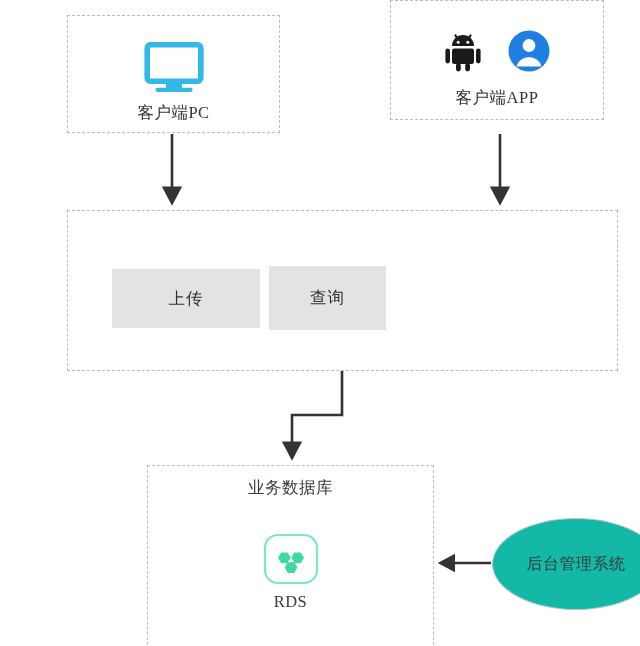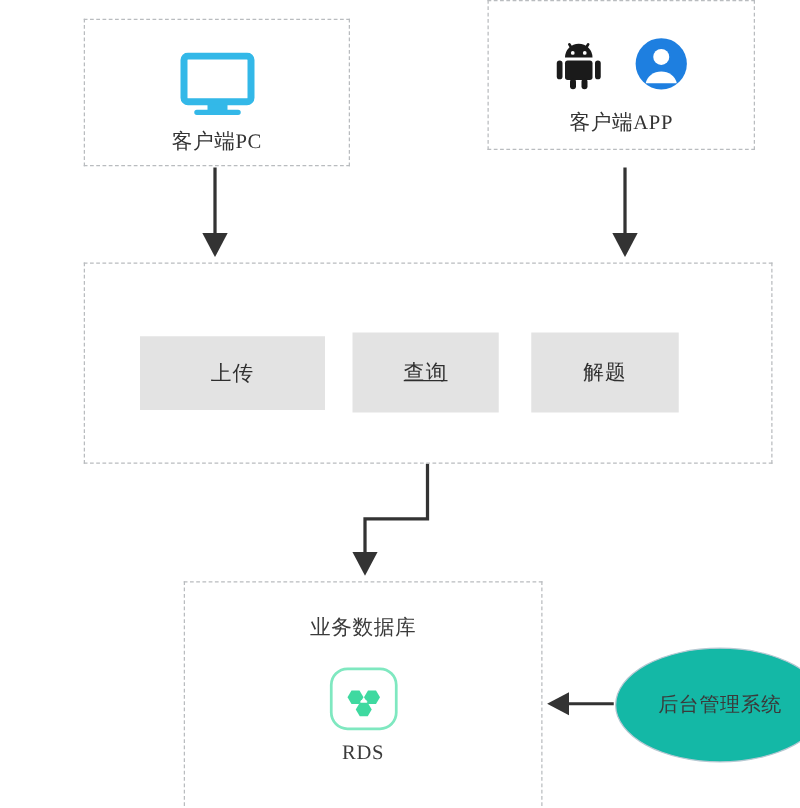--- a/index.html
+++ b/index.html
@@ -68,27 +68,27 @@
     background: #e3e3e3;
     display: flex;
     align-items: center;
     justify-content: center;
     font-size: 16.5px;
     color: #2f2f2f;
     letter-spacing: 1px;
     box-sizing: border-box;
   }
   #svc-upload { left: 70px;  top: 269px; width: 148px; height: 59px; }
-  #svc-query  { left: 240px; top: 266px; width: 117px; height: 64px; text-decoration: underline; }
+  #svc-query  { left: 227px; top: 266px; width: 117px; height: 64px; }
   #svc-solve  { left: 383px; top: 266px; width: 118px; height: 64px; }
 
   
   #cap-database {
     position: absolute;
-    left: 105px; top: 491px;
+    left: 105px; top: 477px;
     width: 287px;
     text-align: center;
     font-size: 16.5px;
     color: #3a3a3a;
     letter-spacing: 0.5px;
   }
   #icon-rds-wrap {
     position: absolute;
     left: 105px; top: 528px;
     width: 287px; height: 62px;
@@ -209,21 +209,20 @@
 
     <div class="zone-caption" id="cap-client-app">客户端APP</div>
   </div>
 
   <div class="zone" id="zone-service"></div>
 
   <div class="svc-box" id="svc-upload">上传</div>
 
   <div class="svc-box" id="svc-query">查询</div>
 
-  <div class="svc-box" id="svc-solve">解题</div>
 
   <div class="zone" id="zone-database"></div>
 
   <div id="cap-database">业务数据库</div>
 
   <div id="icon-rds-wrap">
     <svg width="58" height="58" viewBox="0 0 58 58" aria-hidden="true">
       <rect x="3" y="5" width="52" height="48" rx="13" ry="13" fill="#ffffff" stroke="#7fe8c0" stroke-width="2.2"></rect>
       <g fill="#3fd9a0">
         <path d="M19.2,22.4 l6.4,0 l3.2,5.4 l-3.2,5.4 l-6.4,0 l-3.2,-5.4 z"></path>

